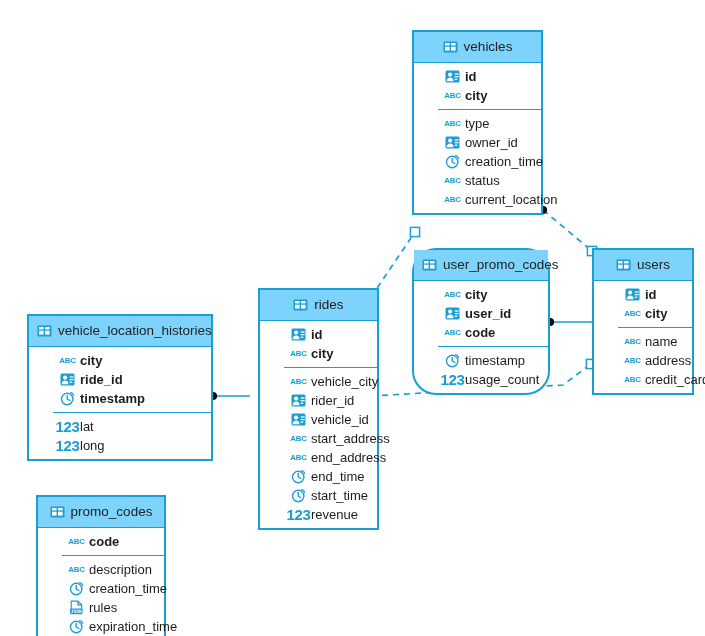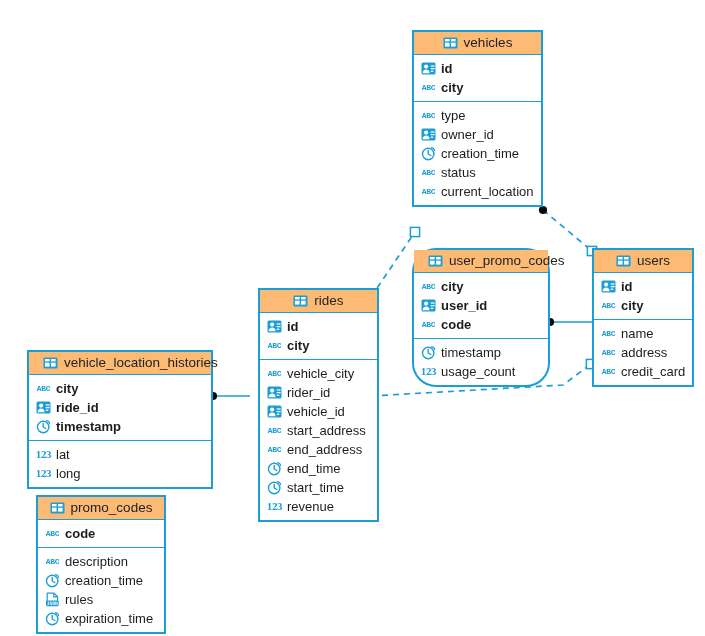--- a/index.html
+++ b/index.html
@@ -35,39 +35,40 @@
   
   .table-card {
     position: absolute;
     box-sizing: border-box;
     background: #ffffff;
     border: 2px solid #1a9ed4;
     z-index: 2;
   }
   .tbl-title {
     box-sizing: border-box;
-    height: 23px;
+    height: 31px;
     display: flex;
     align-items: center;
     justify-content: center;
     gap: 6px;
-    padding: 0 14px;
+    padding: 0 8px;
     border-bottom: 1px solid #1a9ed4;
-    background: #fdba74;
+    background: #7dd3fc;
     font-size: 13.5px;
     color: #222222;
     white-space: nowrap;
   }
   .tbl-title.left {
     justify-content: flex-start;
   }
   .tbl-title .ttl-text { line-height: 1; }
 
   .col-group {
     padding: 4px 8px 4px 0;
+    margin-left: 24px;
   }
   .col-group + .col-group {
     border-top: 1px solid #1a9ed4;
   }
   .col-row {
     height: 19px;
     display: flex;
     align-items: center;
     gap: 5px;
     padding: 0 7px;
@@ -84,31 +85,31 @@
     height: 15px;
     flex: 0 0 15px;
     display: inline-flex;
     align-items: center;
     justify-content: center;
   }
   .icn svg { display: block; }
 
   
   .icn-abc {
-    font-family: Liberation Mono, monospace;
+    font-family: Liberation Sans, sans-serif;
     font-size: 8px;
     font-weight: bold;
     color: #1a9ed4;
     letter-spacing: -0.3px;
     line-height: 1;
   }
   
   .icn-123 {
-    font-family: Liberation Serif, serif;
-    font-size: 11px;
+    font-family: Liberation Sans, sans-serif;
+    font-size: 15px;
     font-weight: bold;
     color: #1a9ed4;
     letter-spacing: -0.3px;
     line-height: 1;
   }
 
   
 </style>
 </head>
 <body>
@@ -401,21 +402,21 @@
             </svg>
           </span>
           <span class="col-name">start_time</span>
         </div>
         <div class="col-row">
           <span class="icn icn-123">123</span>
           <span class="col-name">revenue</span>
         </div>
       </div>
     </div>
-    <div class="table-card" style="left: 27px; top: 350px; width: 186px;">
+    <div class="table-card" style="left: 27px; top: 314px; width: 186px;">
       <div class="tbl-title left">
         <span class="icn">
           <svg width="15" height="12" viewBox="0 0 15 12">
             <rect x="0.5" y="0.5" width="14" height="11" rx="1.3" fill="#1a9ed4"></rect>
             <rect x="2.0" y="2.0" width="4.6" height="2.4" fill="#ffffff"></rect>
             <rect x="8.0" y="2.0" width="4.6" height="2.4" fill="#ffffff"></rect>
             <rect x="2.0" y="5.7" width="4.6" height="3.9" fill="#ffffff"></rect>
             <rect x="8.0" y="5.7" width="4.6" height="3.9" fill="#ffffff"></rect>
           </svg>
         </span>

